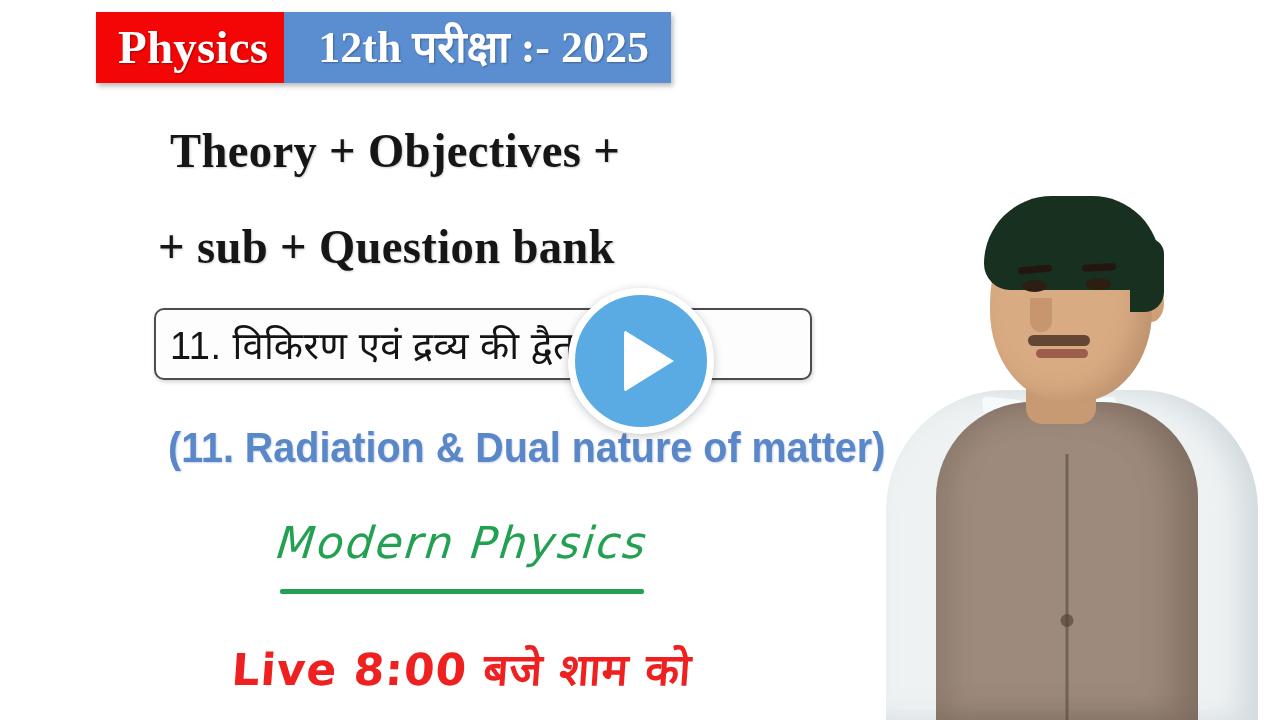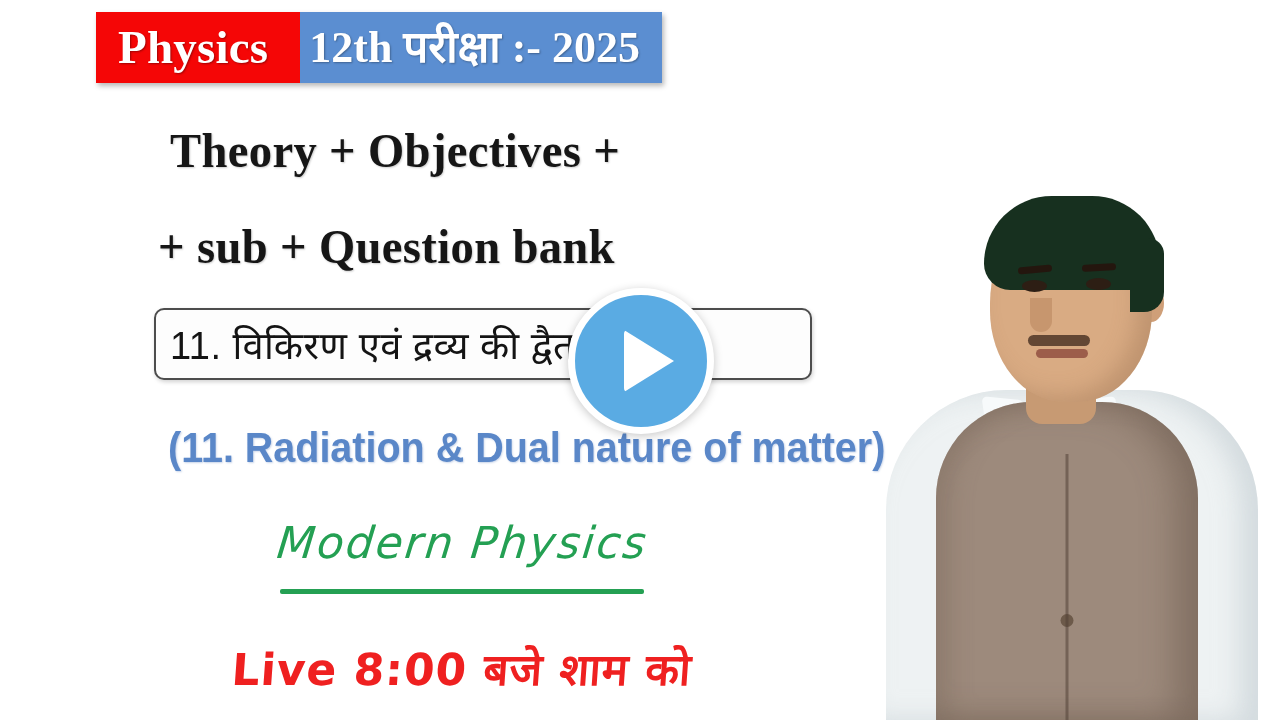--- a/index.html
+++ b/index.html
@@ -27,33 +27,33 @@
     height: 71px;
     box-shadow: 2px 3px 5px rgba(0,0,0,0.28);
   }
   .tag-subject {
     background: #f50606;
     color: #ffffff;
     font-family: "Liberation Serif", serif;
     font-weight: bold;
     font-size: 47px;
     line-height: 71px;
-    padding: 0 32px 0 22px;
+    padding: 0 16px 0 22px;
     letter-spacing: 0.2px;
     text-shadow: 1px 1px 2px rgba(0,0,0,0.35);
     white-space: nowrap;
   }
   .tag-exam {
     background: #5b8ed1;
     color: #ffffff;
     font-family: "Liberation Serif", serif;
     font-weight: bold;
     font-size: 44px;
     line-height: 71px;
-    padding: 0 22px 0 9px;
+    padding: 0 22px 0 34px;
     white-space: nowrap;
     text-shadow: 1px 1px 2px rgba(0,0,0,0.30);
   }
 
   
   .headline {
     position: absolute;
     left: 170px;
     color: #161616;
     font-family: "Liberation Serif", serif;

